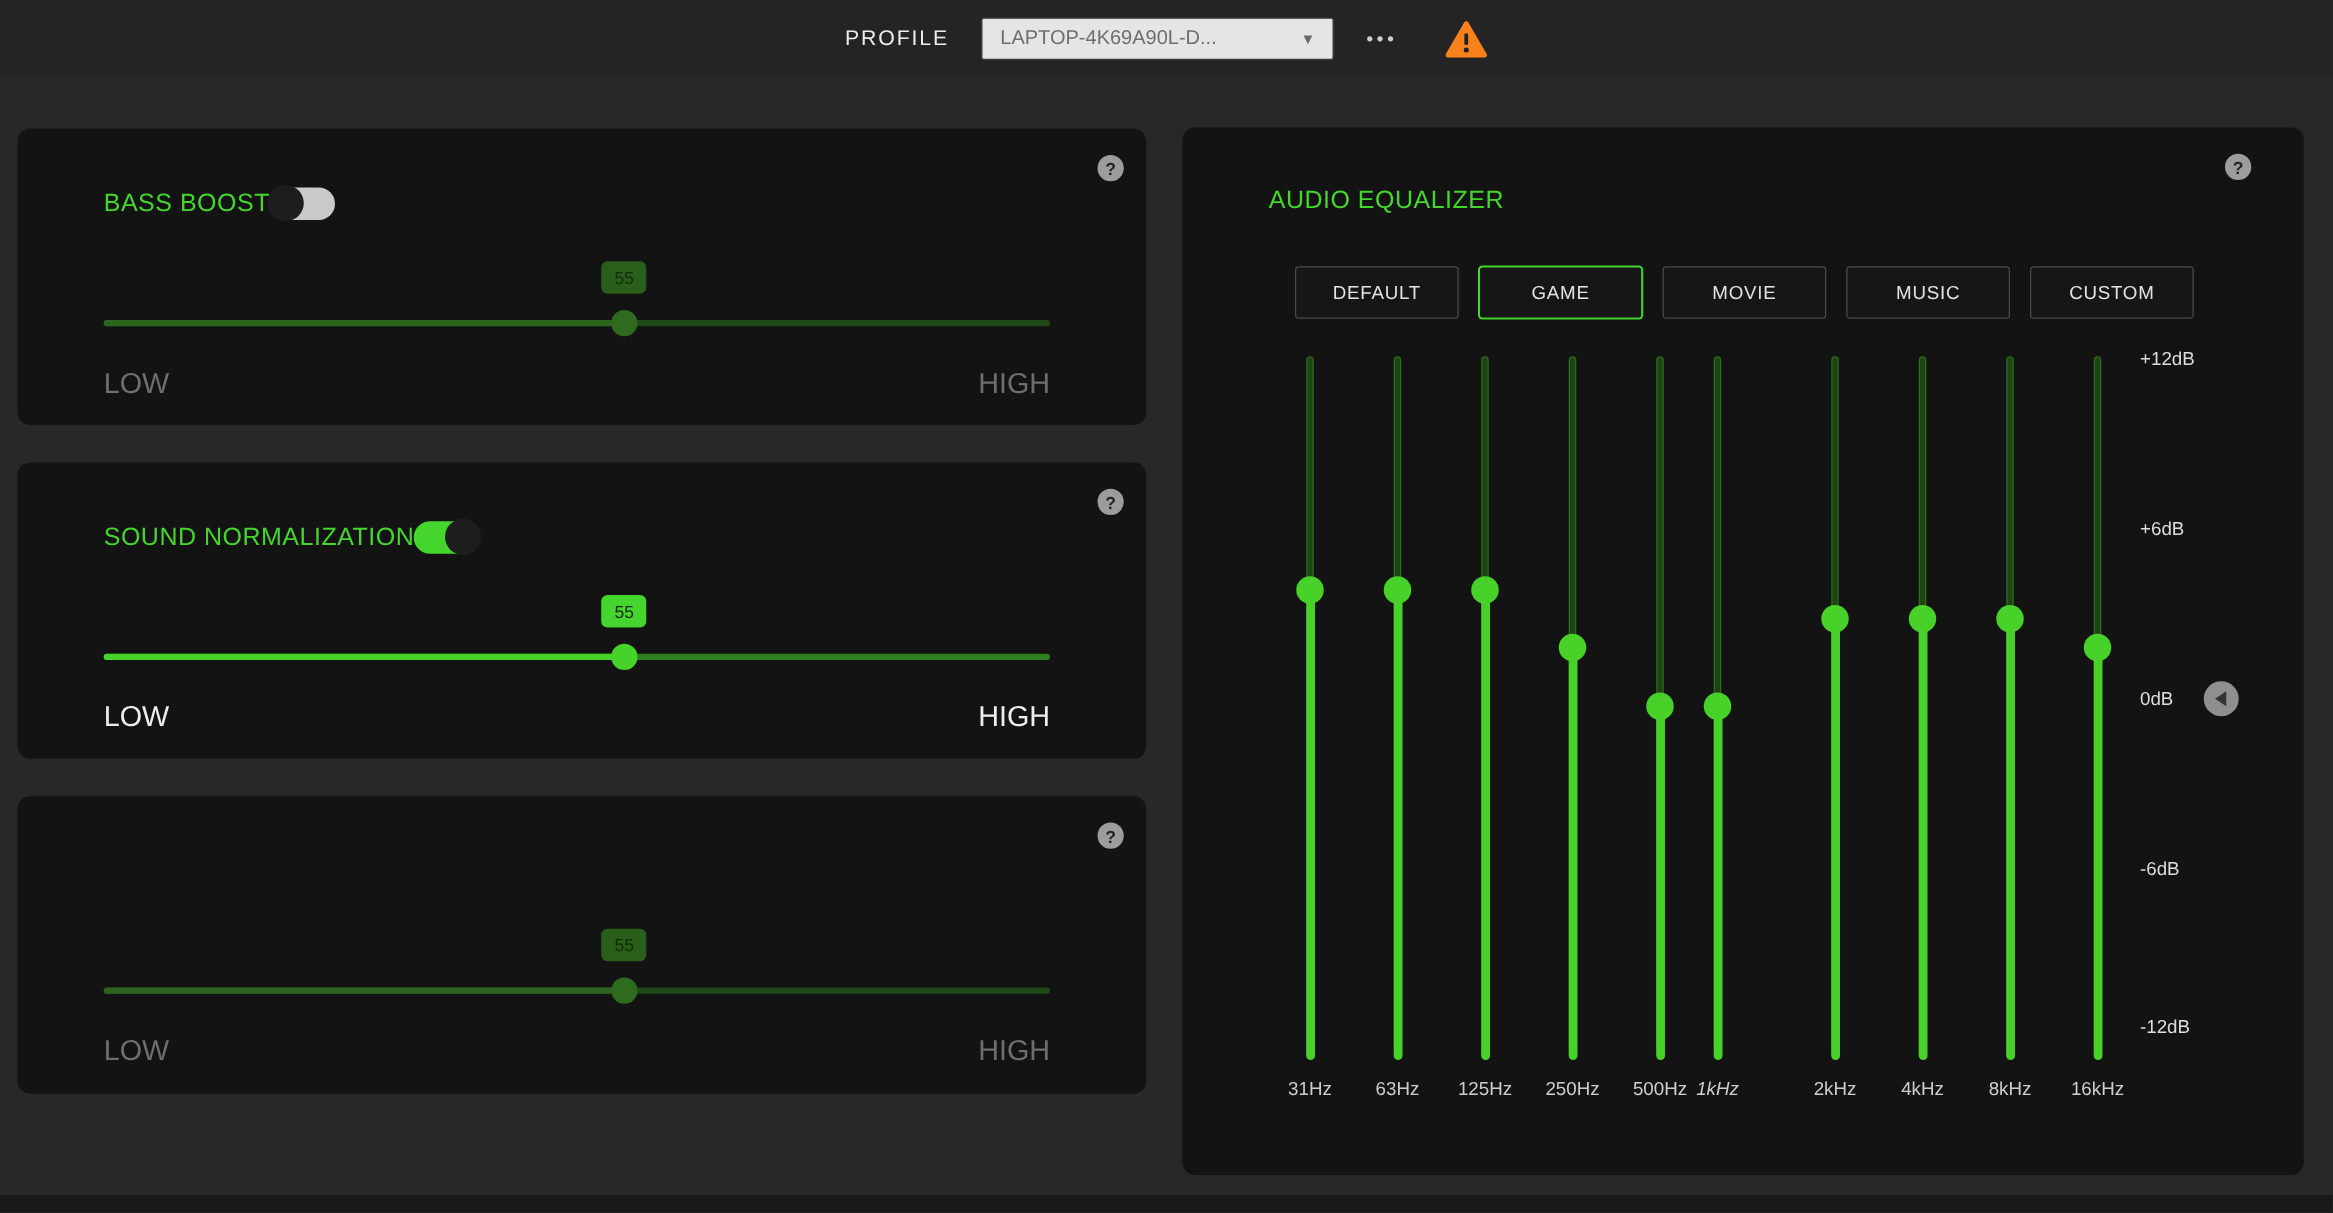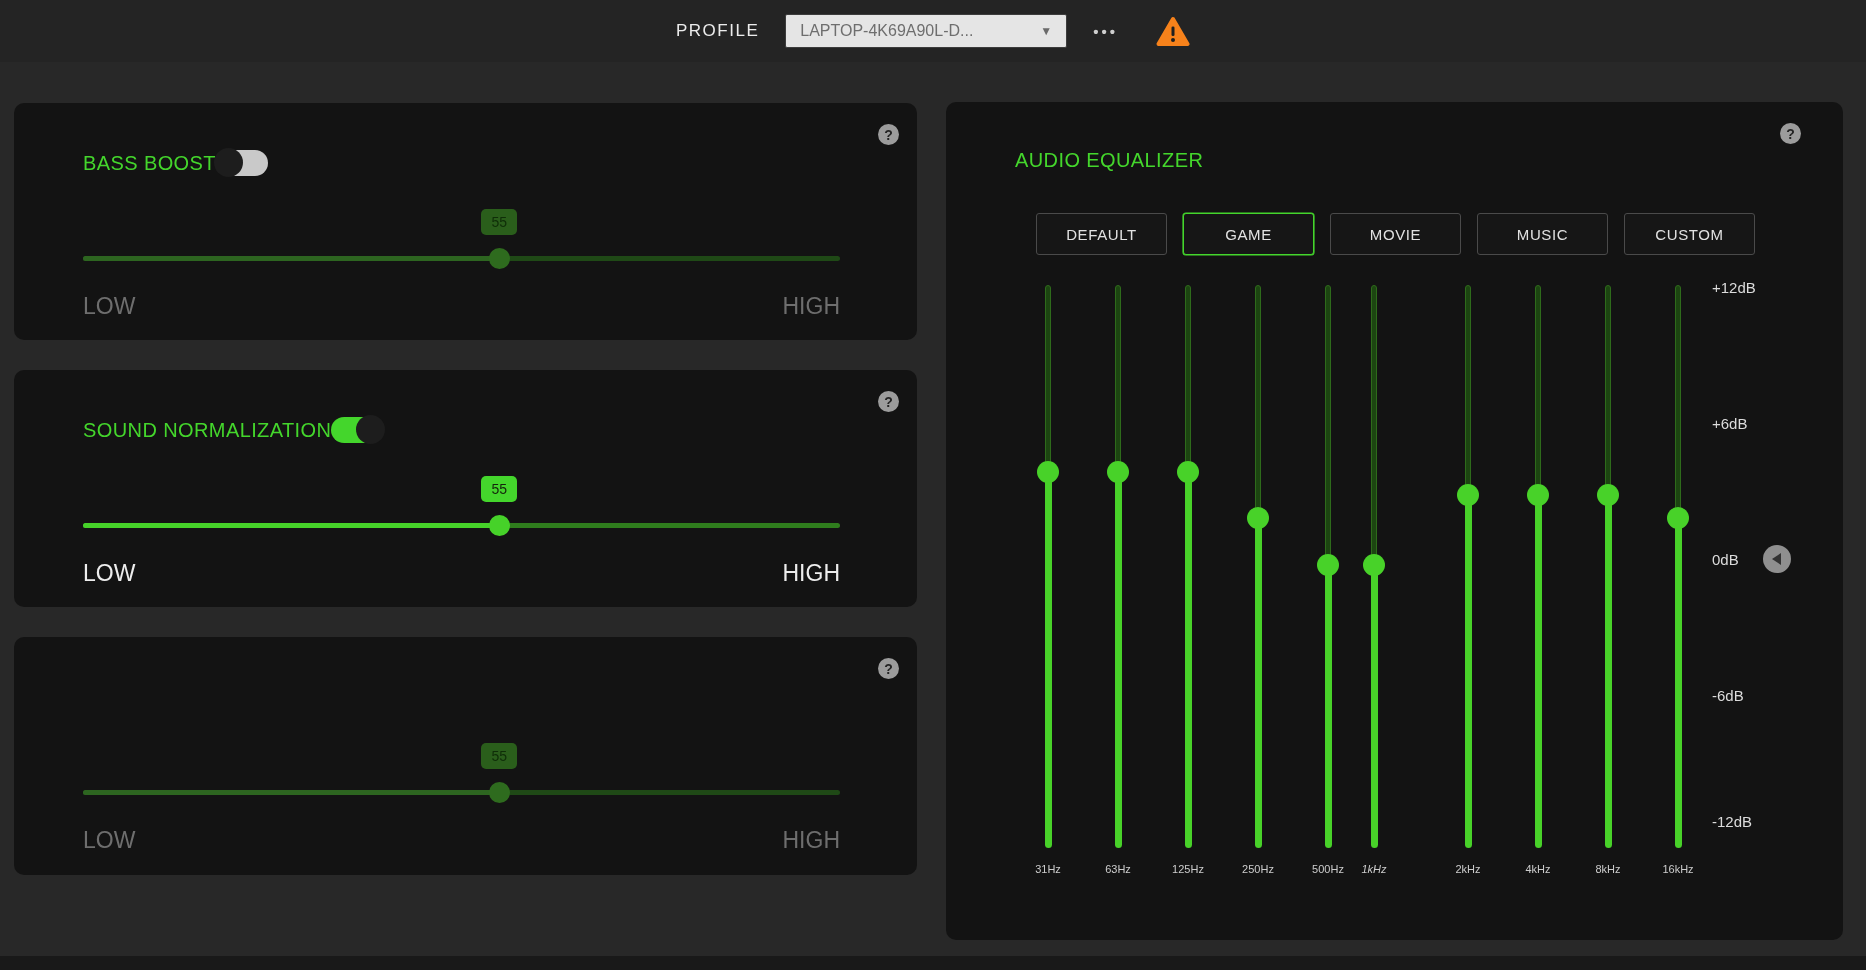--- a/index.html
+++ b/index.html
@@ -86,21 +86,21 @@
   }
   .preset.selected { border:1px solid #44d62c; box-shadow:0 0 0 0.6px #44d62c; }
 
   .band { position:absolute; top:183px; width:70px; height:610px; }
   .vtrack {
     position:absolute; left:32px; top:0; width:6px; height:560px;
     background:#1c4511; border:1px solid #2e6b1b; border-radius:3px; cursor:pointer;
   }
   .vfill { position:absolute; left:31.5px; width:7px; background:#48d229; border-radius:4px; }
   .vthumb { position:absolute; left:24px; width:22px; height:22px; border-radius:50%; background:#48d229; cursor:pointer; }
-  .band-label { position:absolute; top:578px; width:100%; text-align:center; color:#cdcdcd; font-size:11px; }
+  .band-label { position:absolute; top:578px; width:100%; text-align:center; color:#cdcdcd; font-size:15px; }
 
   .scale-label { position:absolute; left:766px; width:80px; color:#dcdcdc; font-size:15px; }
   .reset-btn {
     position:absolute; left:817px; top:443px; width:28px; height:28px; border-radius:50%;
     background:#8f8f8f; display:flex; align-items:center; justify-content:center; cursor:pointer;
   }
   .reset-btn .tri {
     width:0; height:0; border-top:6px solid transparent; border-bottom:6px solid transparent;
     border-right:9px solid #333333; margin-right:2px;
   }

